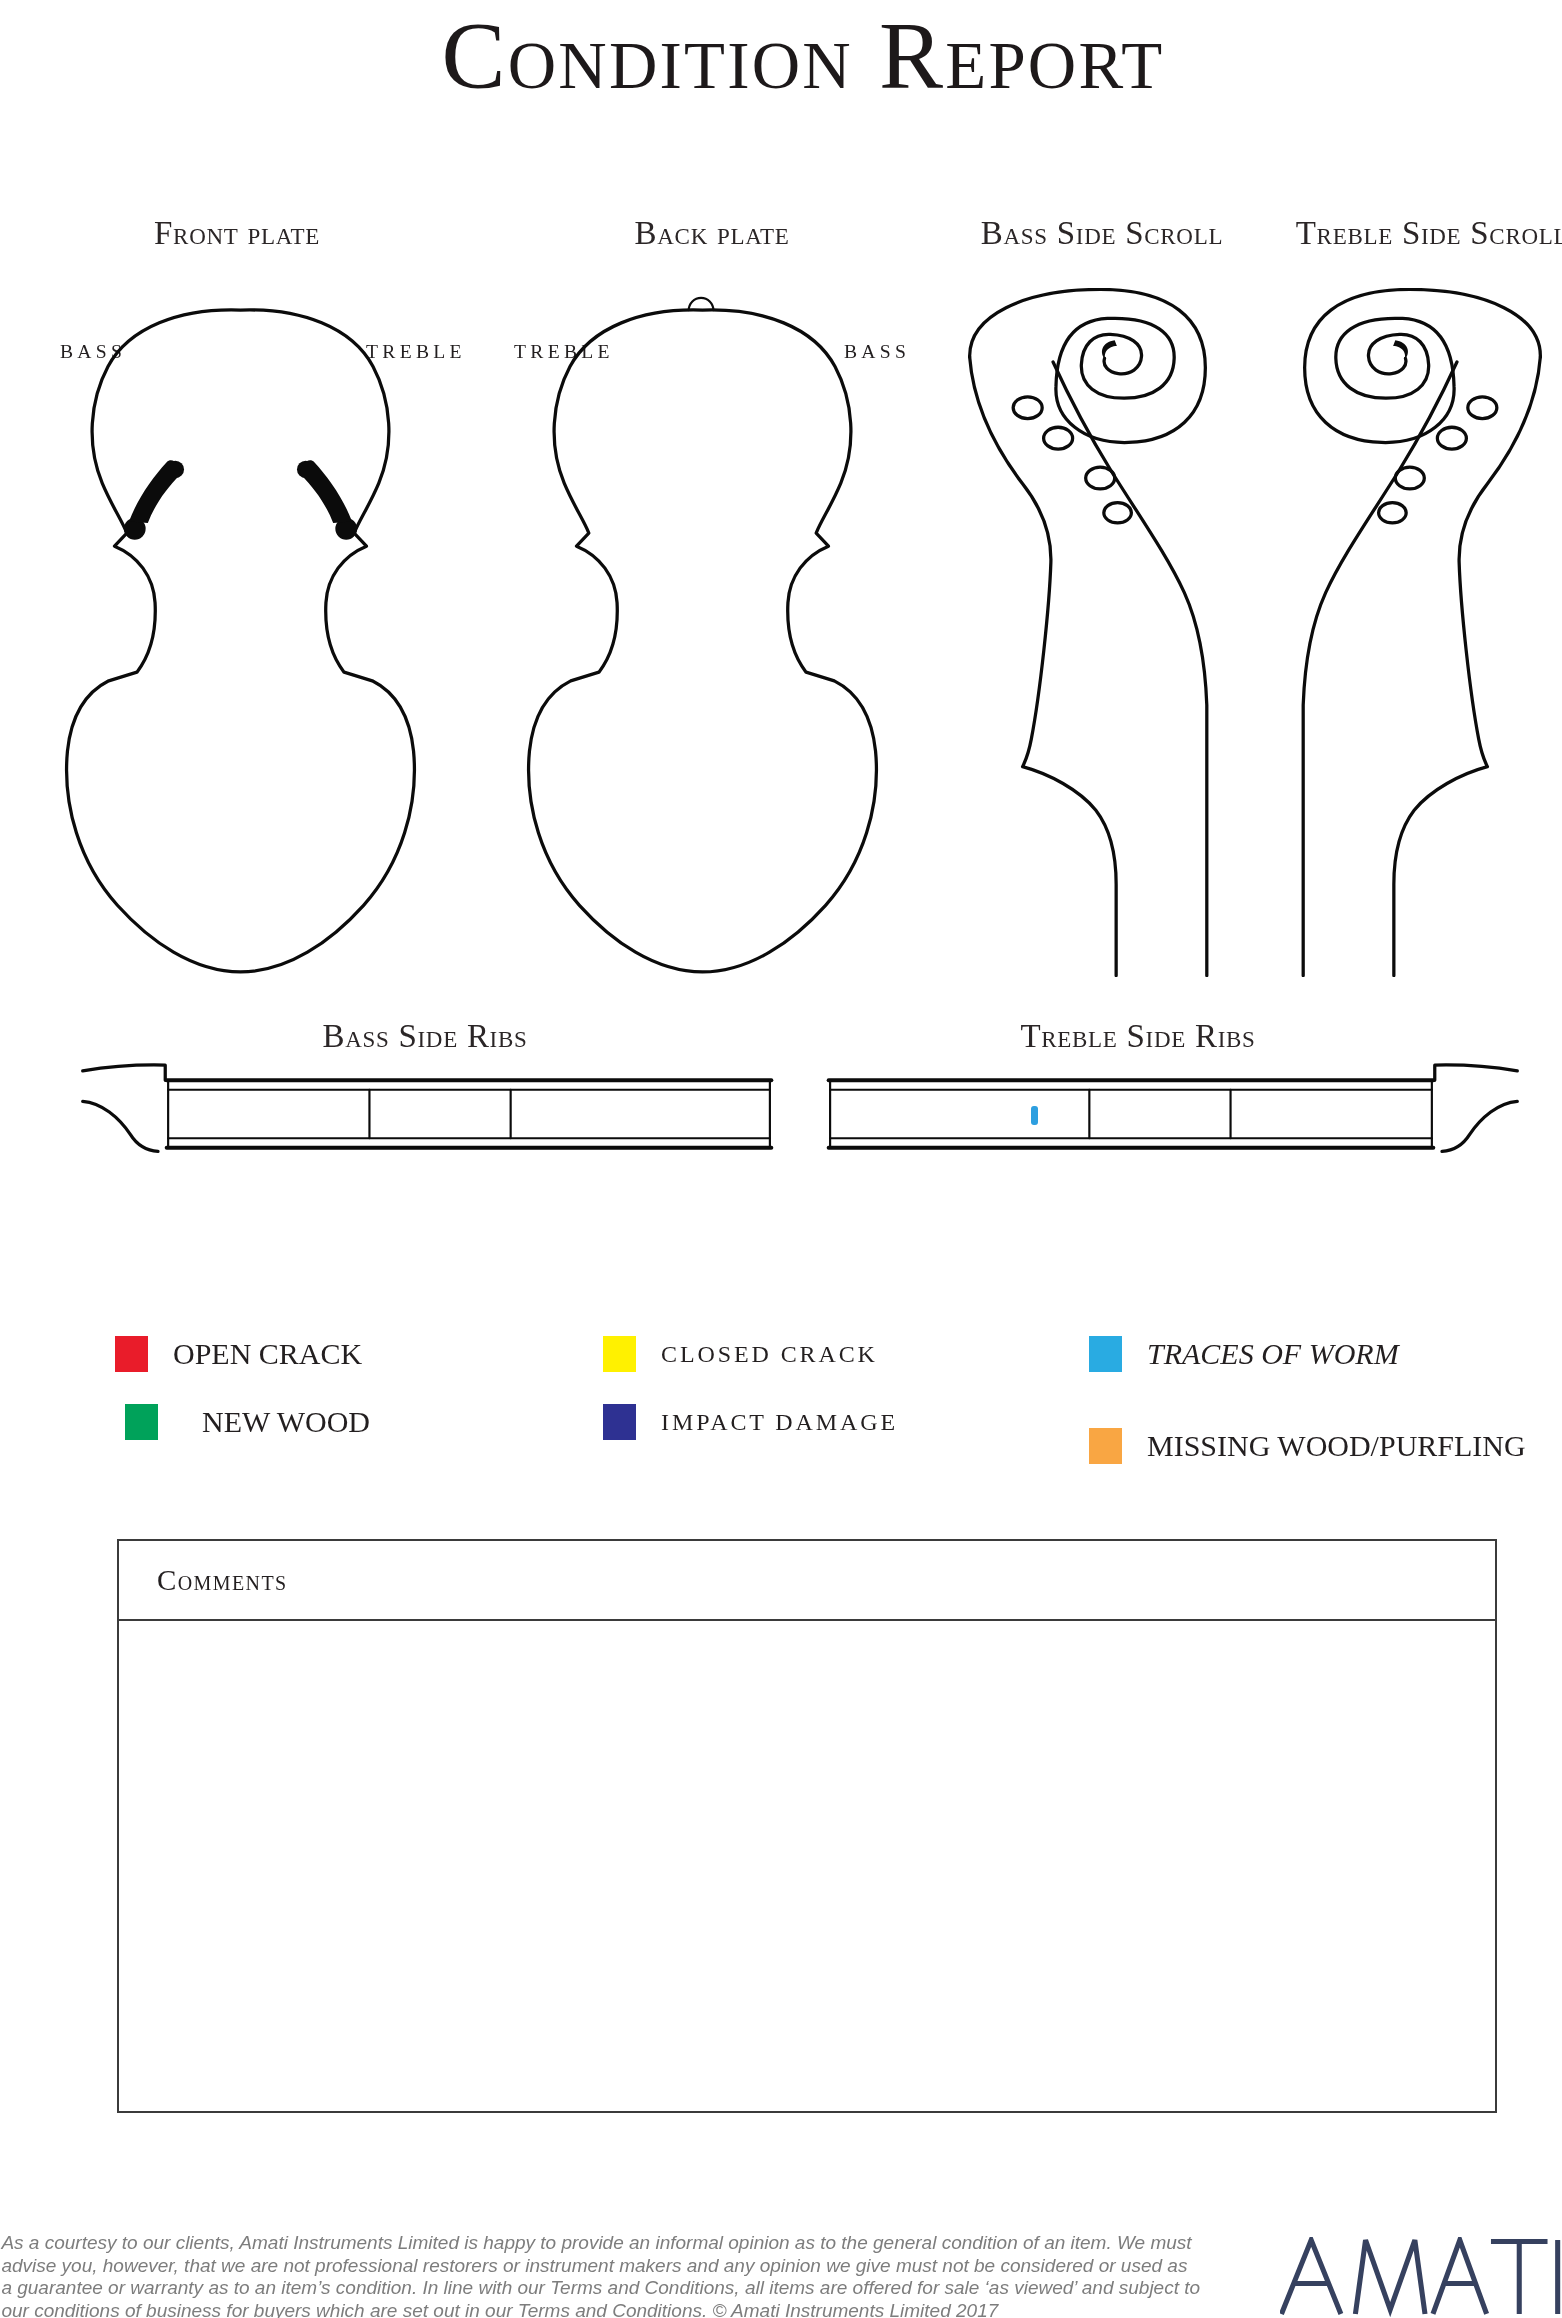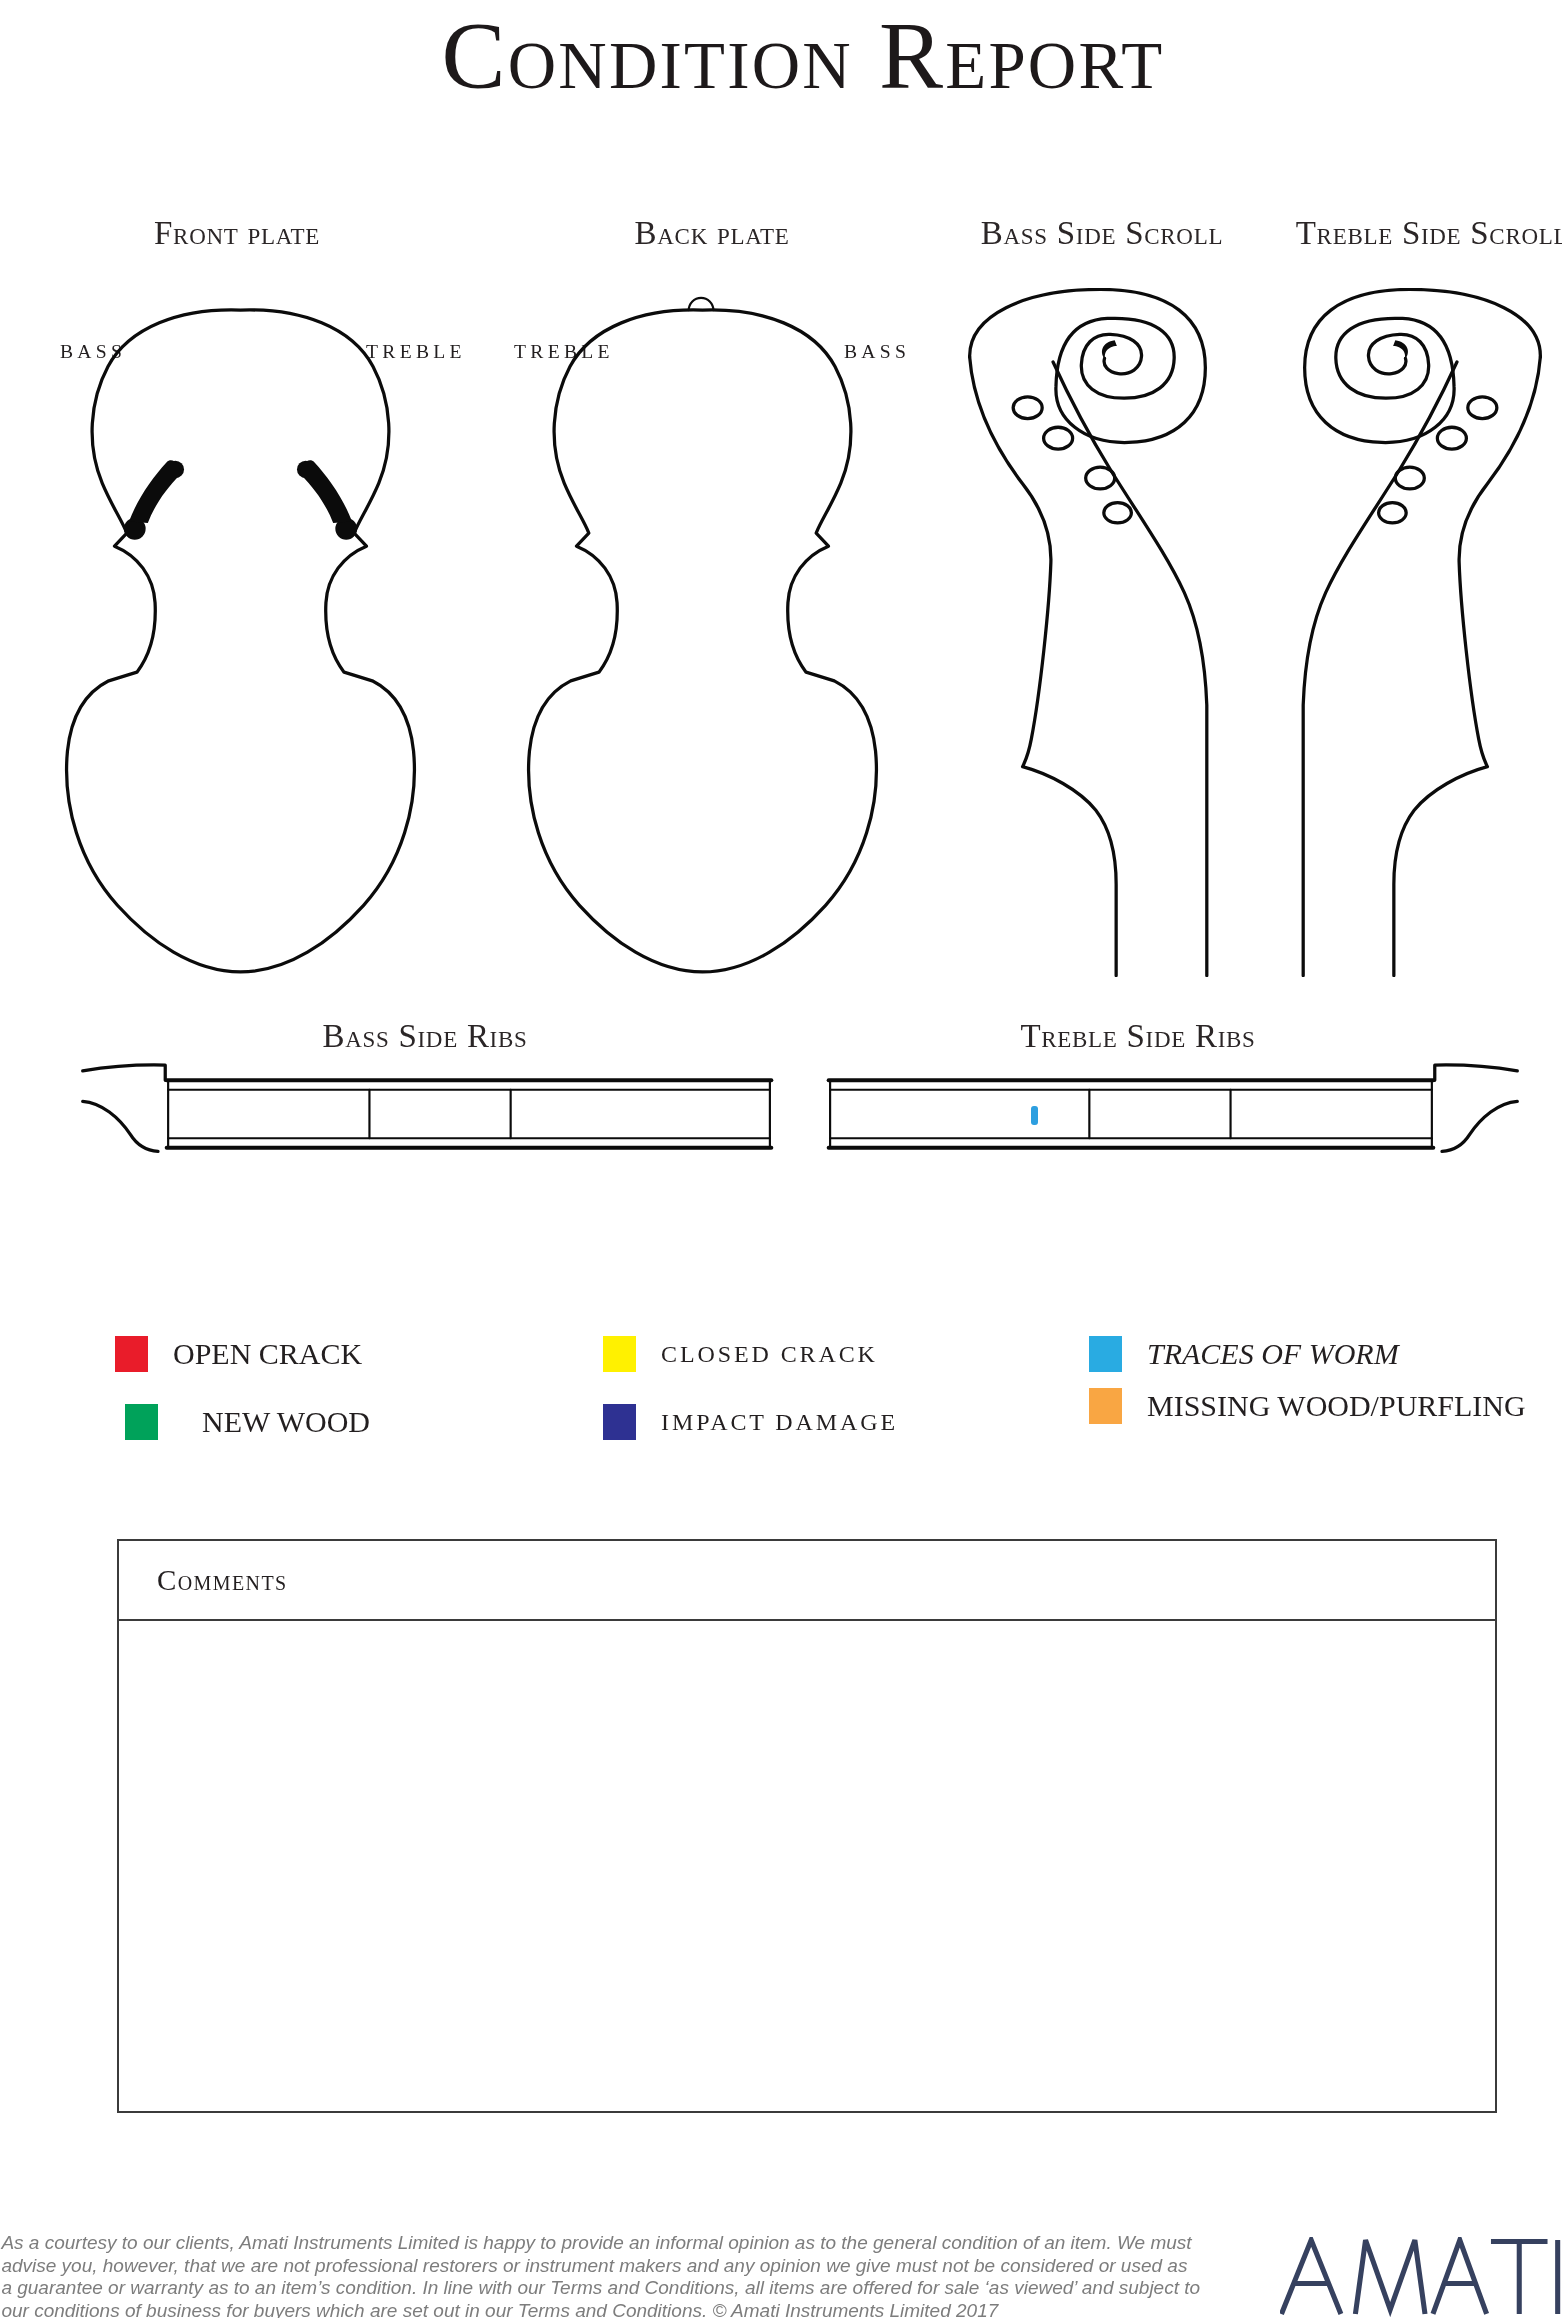--- a/index.html
+++ b/index.html
@@ -192,21 +192,21 @@
     <span class="legend-label spaced">CLOSED CRACK</span>
   </div>
   <div class="abs legend-item" style="left:603px;top:1404px;">
     <div class="swatch" style="background-color: rgb(46, 49, 146);"></div>
     <span class="legend-label spaced">IMPACT DAMAGE</span>
   </div>
   <div class="abs legend-item" style="left:1089px;top:1336px;font-style:italic;">
     <div class="swatch" style="background-color: rgb(41, 171, 226);"></div>
     <span class="legend-label">TRACES OF WORM</span>
   </div>
-  <div class="abs legend-item" style="left:1089px;top:1388px;align-items:center;">
+  <div class="abs legend-item" style="left:1089px;top:1428px;align-items:center;">
     <div class="swatch" style="background-color: rgb(249, 166, 67);"></div>
     <span class="legend-label">MISSING WOOD/PURFLING</span>
   </div>
 </div>
 
 <div class="abs comments-box">
   <div class="comments-header">
     <span class="comments-title">Comments</span>
   </div>
   <div class="comments-body"></div>

